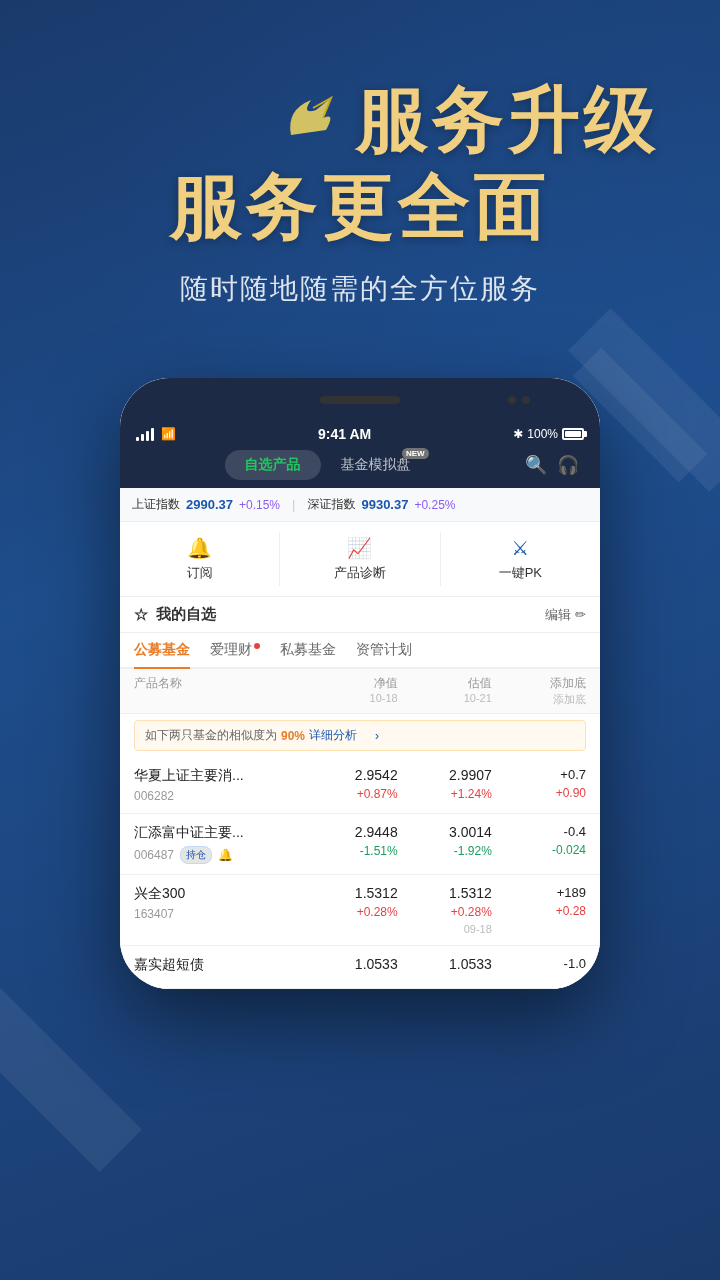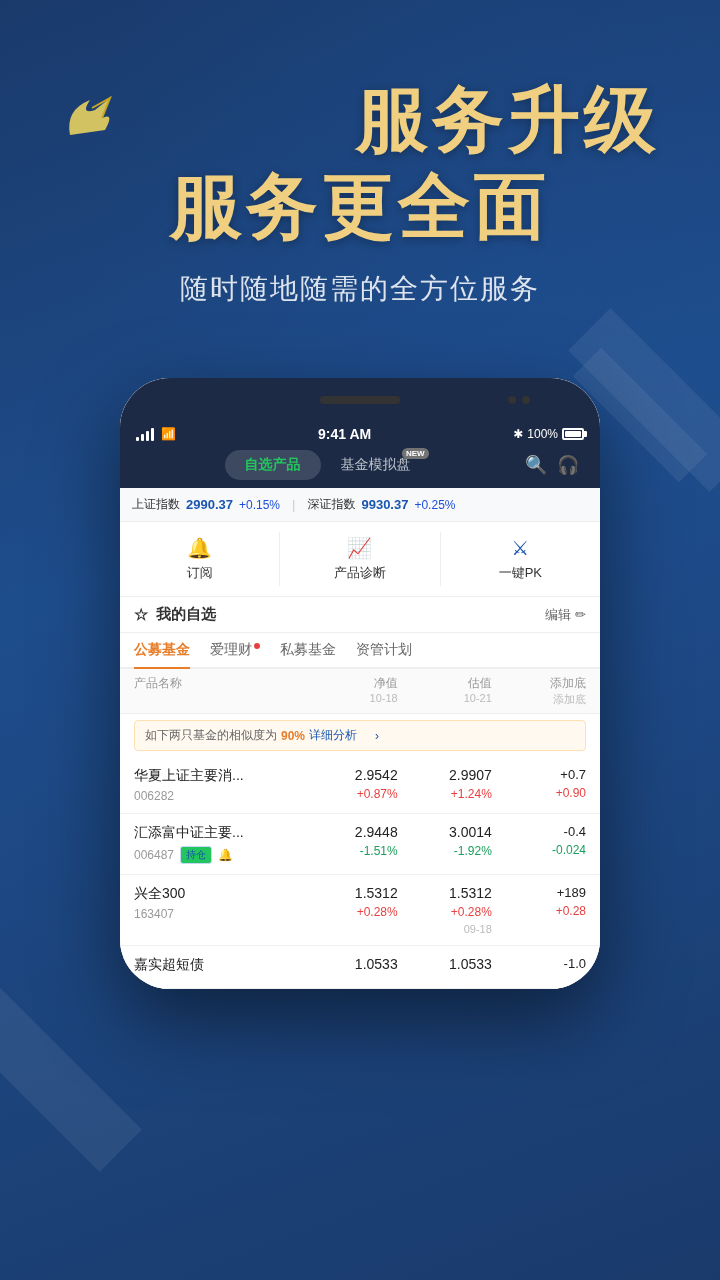--- a/index.html
+++ b/index.html
@@ -46,21 +46,21 @@
     
     .hero {
       position: relative;
       z-index: 1;
       padding: 80px 60px 20px 60px;
       text-align: center;
     }
     .hero-title-row1 {
       display: flex;
       align-items: center;
-      justify-content: space-between;
+      justify-content: flex-end;
       gap: 10px;
       margin-bottom: 8px;
     }
     .hero-icon {
       width: 60px;
       height: 60px;
       margin-right: 5px;
     }
     .hero-title-text {
       color: #f0d080;
@@ -272,21 +272,21 @@
     .ticker-label {
       color: #333;
       font-size: 12px;
     }
     .ticker-value {
       color: #1a56b0;
       font-size: 13px;
       font-weight: 600;
     }
     .ticker-change.up {
-      color: #1d4ed8;
+      color: #8b5cf6;
       font-size: 12px;
     }
     .ticker-divider {
       margin: 0 12px;
       color: #ccc;
     }
 
     
     .quick-actions {
       display: flex;
@@ -462,25 +462,25 @@
     .fund-code-row {
       display: flex;
       align-items: center;
       gap: 6px;
     }
     .fund-code {
       font-size: 12px;
       color: #999;
     }
     .hold-badge {
-      background: #22c55e;
+      background: #e5e5e5;
       color: #1a56b0;
       font-size: 10px;
       padding: 1px 5px;
-      border-radius: 3px;
+      border-radius: 8px;
       border: 1px solid #c5d8f8;
     }
     .bell-icon {
       color: #1a56b0;
       font-size: 12px;
     }
     .fund-nav-col {
       flex: 1;
       text-align: right;
     }

